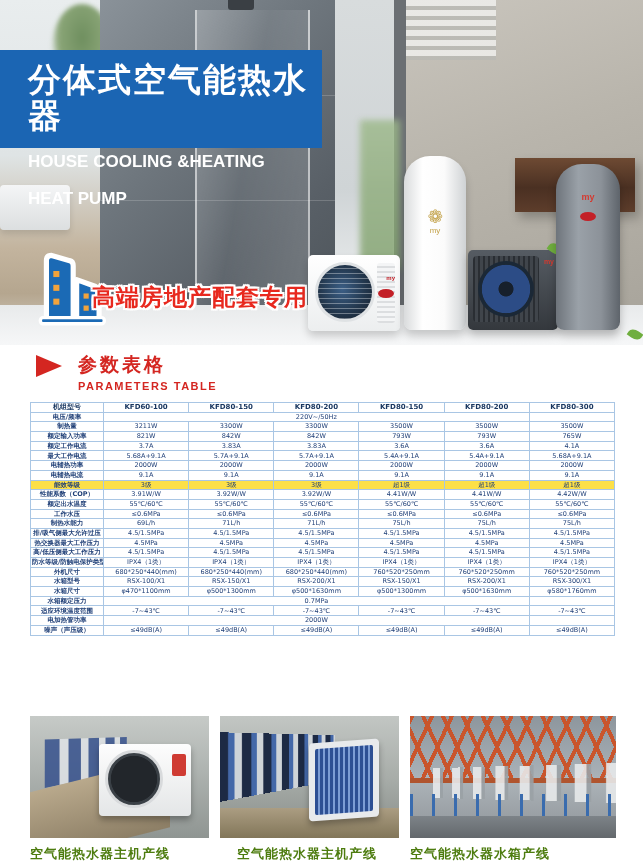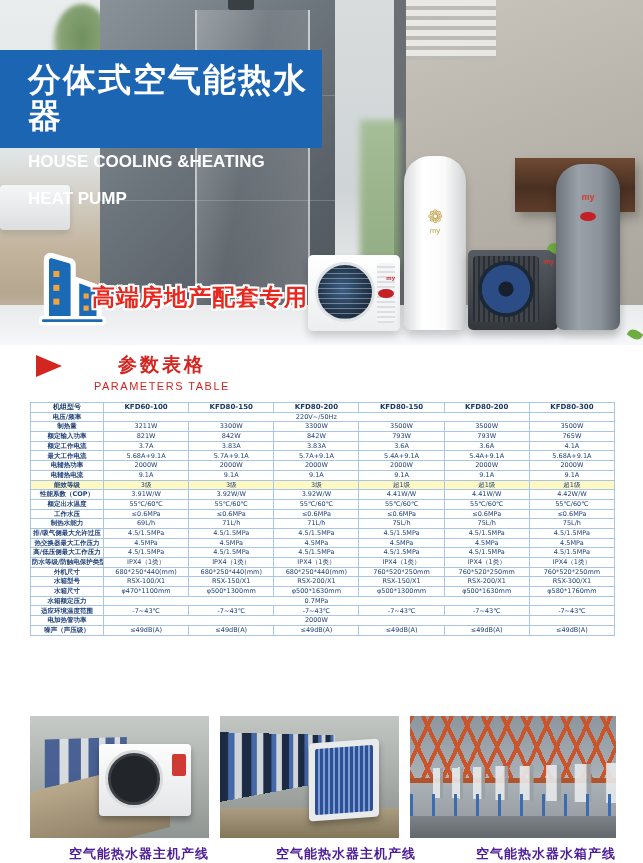--- a/index.html
+++ b/index.html
@@ -67,38 +67,38 @@
   .leaf { position:absolute; background:#6fae3e; border-radius:60% 0 60% 0; transform:rotate(35deg); }
 
   .tank-gray { left:556px; top:164px; width:64px; height:166px; border-radius:26px 26px 8px 8px;
         background:linear-gradient(90deg,#6e747b 0%,#9aa1a8 35%,#8c9299 70%,#5e646b 100%); box-shadow:0 6px 8px rgba(0,0,0,.25); }
   .tank-gray .logo { position:absolute; left:0; right:0; top:28px; text-align:center; color:#d43a30; font-size:9px; font-weight:bold; }
   .tank-gray .oval-logo { left:24px; top:48px; }
 
   
   .sec { position:absolute; left:36px; top:352px; display:flex; align-items:flex-start; }
   .tri { width:0; height:0; border-top:11px solid transparent; border-bottom:11px solid transparent; border-left:26px solid #d42621; margin-top:3px; }
-  .sec .txt { margin-left:32px;text-align:center; }
+  .sec .txt { margin-left:16px; }
   .sec .cn { color:#d42621; font-size:19px; font-weight:bold; letter-spacing:3px; }
-  .sec .en { color:#d42621; font-size:11px; font-weight:normal; letter-spacing:1.5px; margin-top:2px; }
+  .sec .en { color:#d42621; font-size:11px; font-weight:bold; letter-spacing:1.5px; margin-top:2px; }
 
   
   .tblwrap { position:absolute; left:30px; top:402px; width:585px; }
   table { border-collapse:collapse; width:585px; table-layout:fixed;padding-left:28px; }
   td { border:1px solid #a9c6e4; color:#1f3f77; font-size:6.5px; text-align:center; height:9.7px; padding:0 1px;
        line-height:1; overflow:hidden; white-space:nowrap; font-family:"DejaVu Sans","Liberation Sans",sans-serif; }
   td.lbl { font-weight:bold; width:73px; }
   tr.hdr td { font-weight:bold; font-size:7px; color:#17355f; }
-  tr.shaded td { background:#fef9c3; }
+  tr.shaded td { background:#fde047; }
 
   
   .photos { position:absolute; left:30px; top:716px; width:586px; display:flex; justify-content:space-between; }
   .photo { position:relative; height:122px; overflow:hidden; background:#aeb3b0; }
   .photo.p1,.photo.p2 { width:179px; } .photo.p3 { width:206px; }
-  .cap { position:absolute; top:845px; font-size:13px; font-weight:bold; color:#4c1d95; text-align:right;
+  .cap { position:absolute; top:845px; font-size:13px; font-weight:bold; color:#4d7c0f; text-align:left;
          font-family:Liberation Mono, monospace; letter-spacing:1px; }
   .cap.c1 { left:30px; width:179px; } .cap.c2 { left:237px; width:179px; } .cap.c3 { left:410px; width:206px; }
 
   .p1 { background:linear-gradient(180deg,#c6cac7 0%,#aeb3b0 45%,#8f9592 100%); }
   .p1 .belt { position:absolute; left:-10px; top:60px; width:150px; height:70px; background:linear-gradient(180deg,#b9a98c,#8d7f66); transform:skewY(-14deg); }
   .p1 .rowunits { position:absolute; left:18px; top:22px; width:90px; height:40px;
         background:repeating-linear-gradient(90deg,#35508c 0 12px,#dfe3e6 12px 20px); transform:perspective(120px) rotateY(28deg) skewY(-6deg); opacity:.85; }
   .p1 .unit { position:absolute; right:18px; top:28px; width:92px; height:72px; background:linear-gradient(180deg,#fdfdfd,#e4e6e7); border-radius:4px; box-shadow:0 4px 6px rgba(0,0,0,.3); }
   .p1 .unit .fan { position:absolute; left:6px; top:6px; width:58px; height:58px; border-radius:50%;
         background:radial-gradient(circle,#22262b 0 62%,#3a4046 64% 100%); border:3px solid #d8dadc; }

